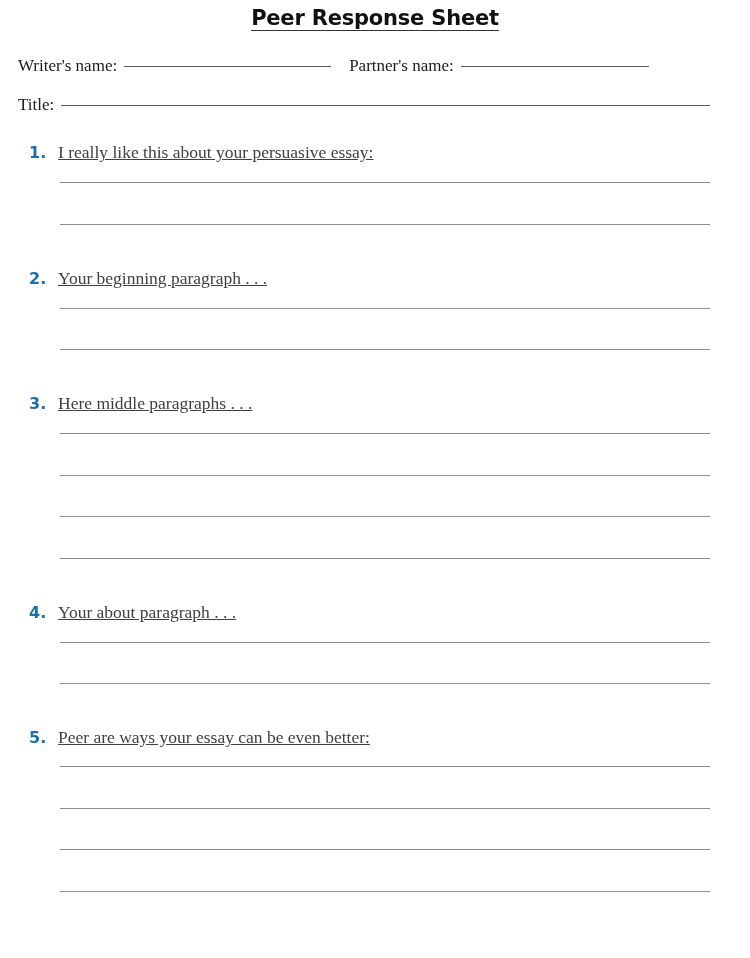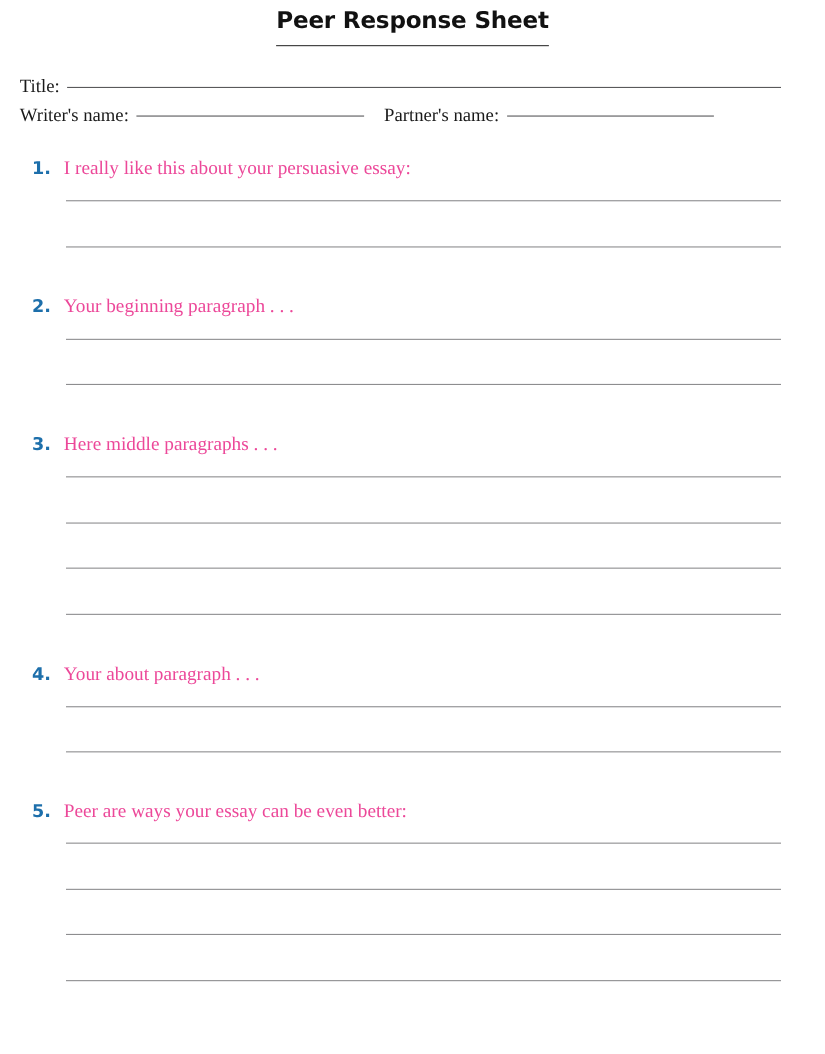--- a/index.html
+++ b/index.html
@@ -24,21 +24,21 @@
     width: 750px;
     text-align: center;
   }
   .doc-title {
     display: inline-block;
     font-family: "DejaVu Sans", sans-serif;
     font-weight: bold;
     font-size: 21px;
     letter-spacing: -0.2px;
     color: #111111;
-    padding-bottom: 11px;
+    padding-bottom: 0;
     border-bottom: 1.6px solid #333333;
   }
 
   
   .header-fields {
     position: absolute;
     top: 56px;
     left: 18px;
     width: 714px;
   }
@@ -86,21 +86,22 @@
     font-family: "DejaVu Sans", sans-serif;
     font-weight: bold;
     font-size: 16px;
     color: #1d6fab;
     width: 29px;
     flex: none;
   }
   .item-text {
     font-family: "Liberation Serif", serif;
     font-size: 17.5px;
-    color: #ec4899;
+    color: #404040;
+    text-decoration: underline;
   }
 
   .answer-lines {
     padding-left: 60px;
     padding-right: 40px;
     margin-top: 19px;
   }
   .answer-line {
     height: 0;
     border-bottom: 1.2px solid #8d8d8f;
@@ -112,34 +113,34 @@
   .item:last-child .answer-lines { margin-top: 18px; }
 </style>
 </head>
 <body>
 
 <div class="title-wrap">
   <span class="doc-title">Peer Response Sheet</span>
 </div>
 
 <div class="header-fields">
-
-  <div class="field-row second">
-    <span class="field-label">Title:</span>
-    <span class="field-rule rule-title"></span>
-  </div>
 
   <div class="field-row">
     <span class="field-label">Writer's name:</span>
     <span class="field-rule rule-writer"></span>
     <span class="field-gap"></span>
     <span class="field-label">Partner's name:</span>
     <span class="field-rule rule-partner"></span>
   </div>
 
+  <div class="field-row second">
+    <span class="field-label">Title:</span>
+    <span class="field-rule rule-title"></span>
+  </div>
+
 </div>
 
 <div class="items">
 
   <div class="item">
     <div class="item-head">
       <span class="item-number">1.</span>
       <span class="item-text">I really like this about your persuasive essay:</span>
     </div>
     <div class="answer-lines">

